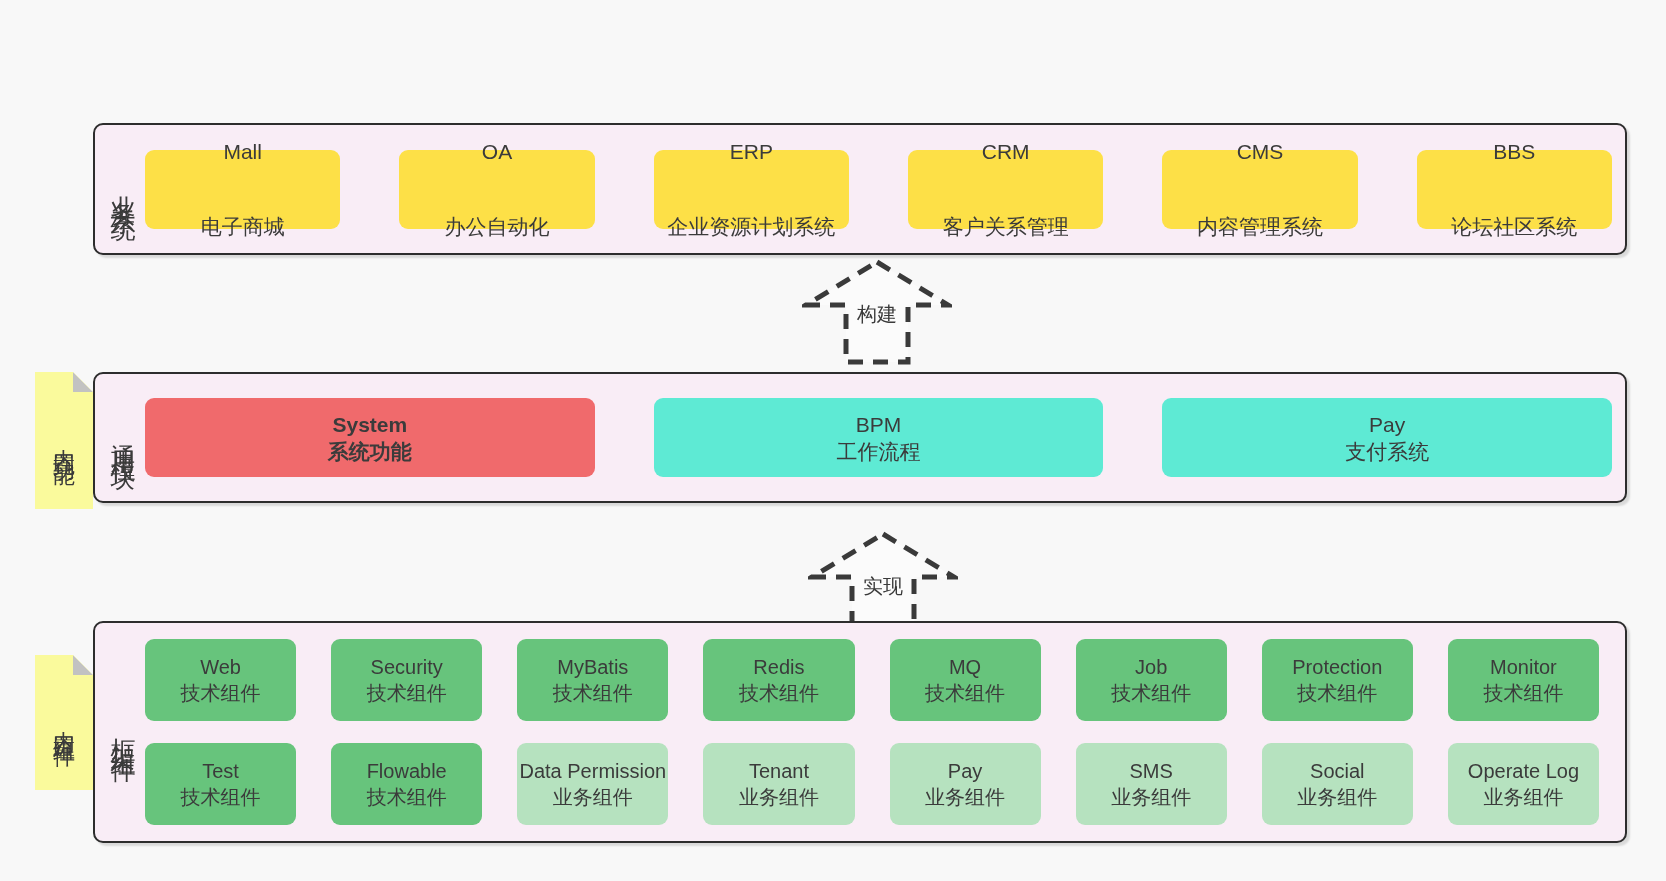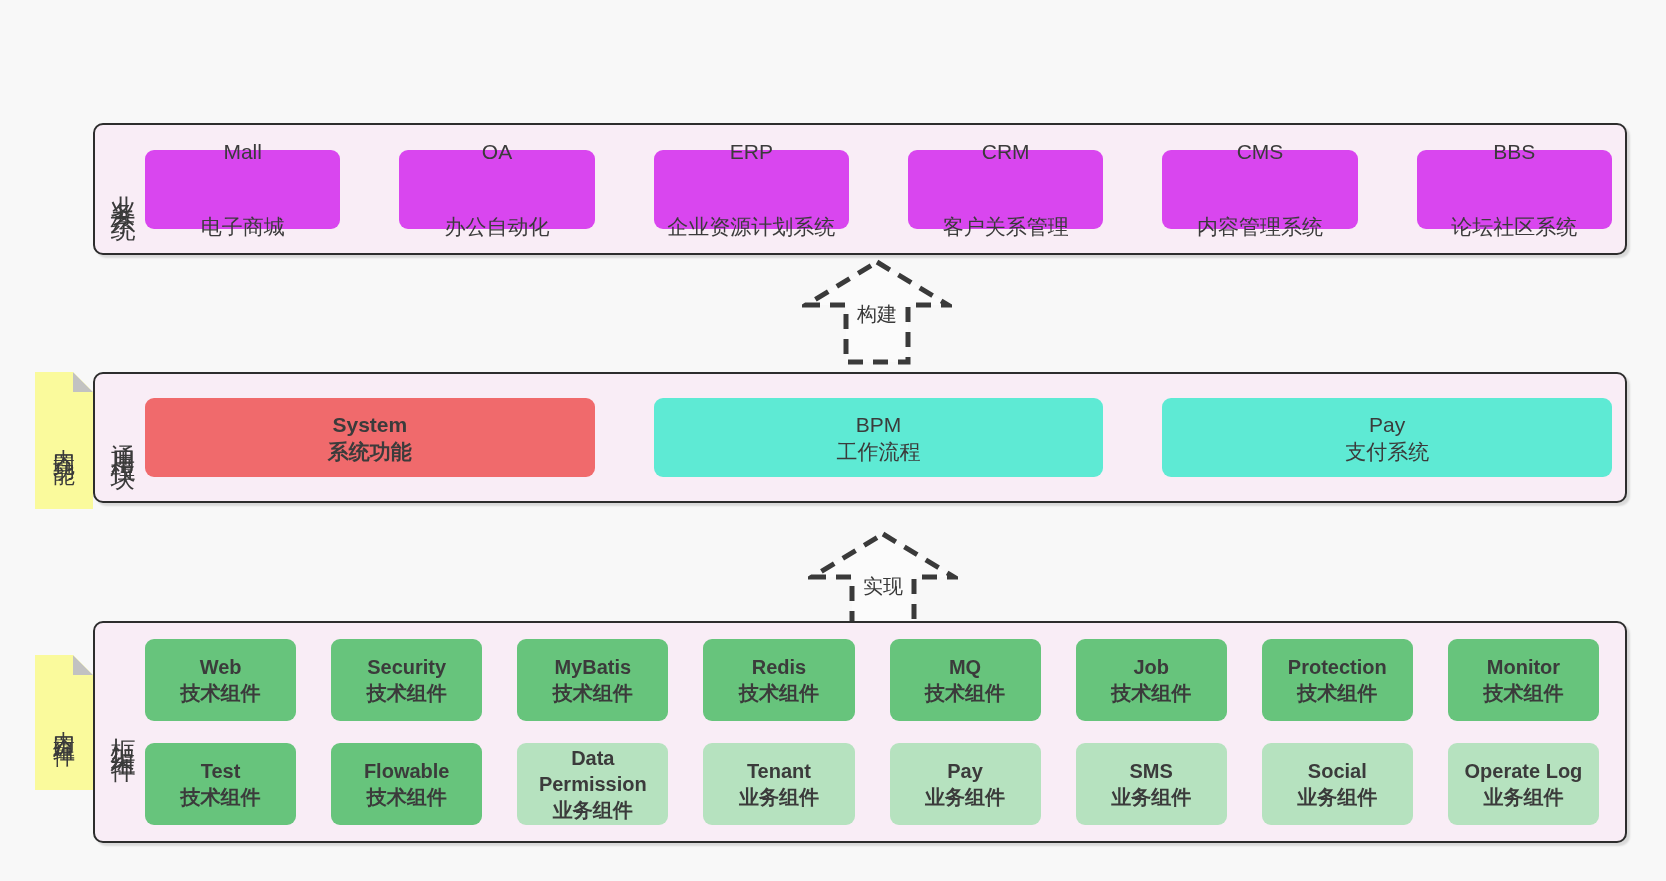--- a/index.html
+++ b/index.html
@@ -19,32 +19,32 @@
   .layer-label{
     writing-mode:vertical-rl;text-orientation:upright;
     font-size:25px;letter-spacing:7px;color:#3a3a3a;
     margin-left:12px;width:34px;text-align:center;flex:0 0 auto;
     display:flex;align-items:center;justify-content:center;
   }
 
   .rows-wrap{flex:1;display:flex;flex-direction:column;gap:22px;padding:0 26px 0 4px;}
   .box-row{flex:1;display:flex;align-items:center;}
   .cols6{gap:59px;padding:0 13px 0 4px;}
-  .cols8{gap:35px;font-weight:bold;}
+  .cols8{gap:35px;}
 
   .box{
     flex:1;border-radius:9px;display:flex;flex-direction:column;
     justify-content:center;align-items:center;text-align:center;
     color:#3b3b3b;
   }
   .cols6 .box{height:79px;font-size:21px;line-height:27px;}
   .cols8 .box{height:82px;font-size:20px;line-height:26px;}
   .box span{display:block;}
 
-  .v-blue{background:#d946ef;gap:48px;}
+  .v-blue{background:#fde047;gap:48px;}
   .v-red{background:#f06a6c;font-weight:bold;}
   .v-pink{background:#5eead4;}
   .v-green{background:#67c47c;}
   .v-green2{background:#b6e2bf;}
 
   .note{
     position:absolute;left:35px;width:58px;background:#fafa9c;
     clip-path:polygon(0 0,calc(100% - 20px) 0,100% 20px,100% 100%,0 100%);
     display:flex;align-items:center;justify-content:center;
   }

